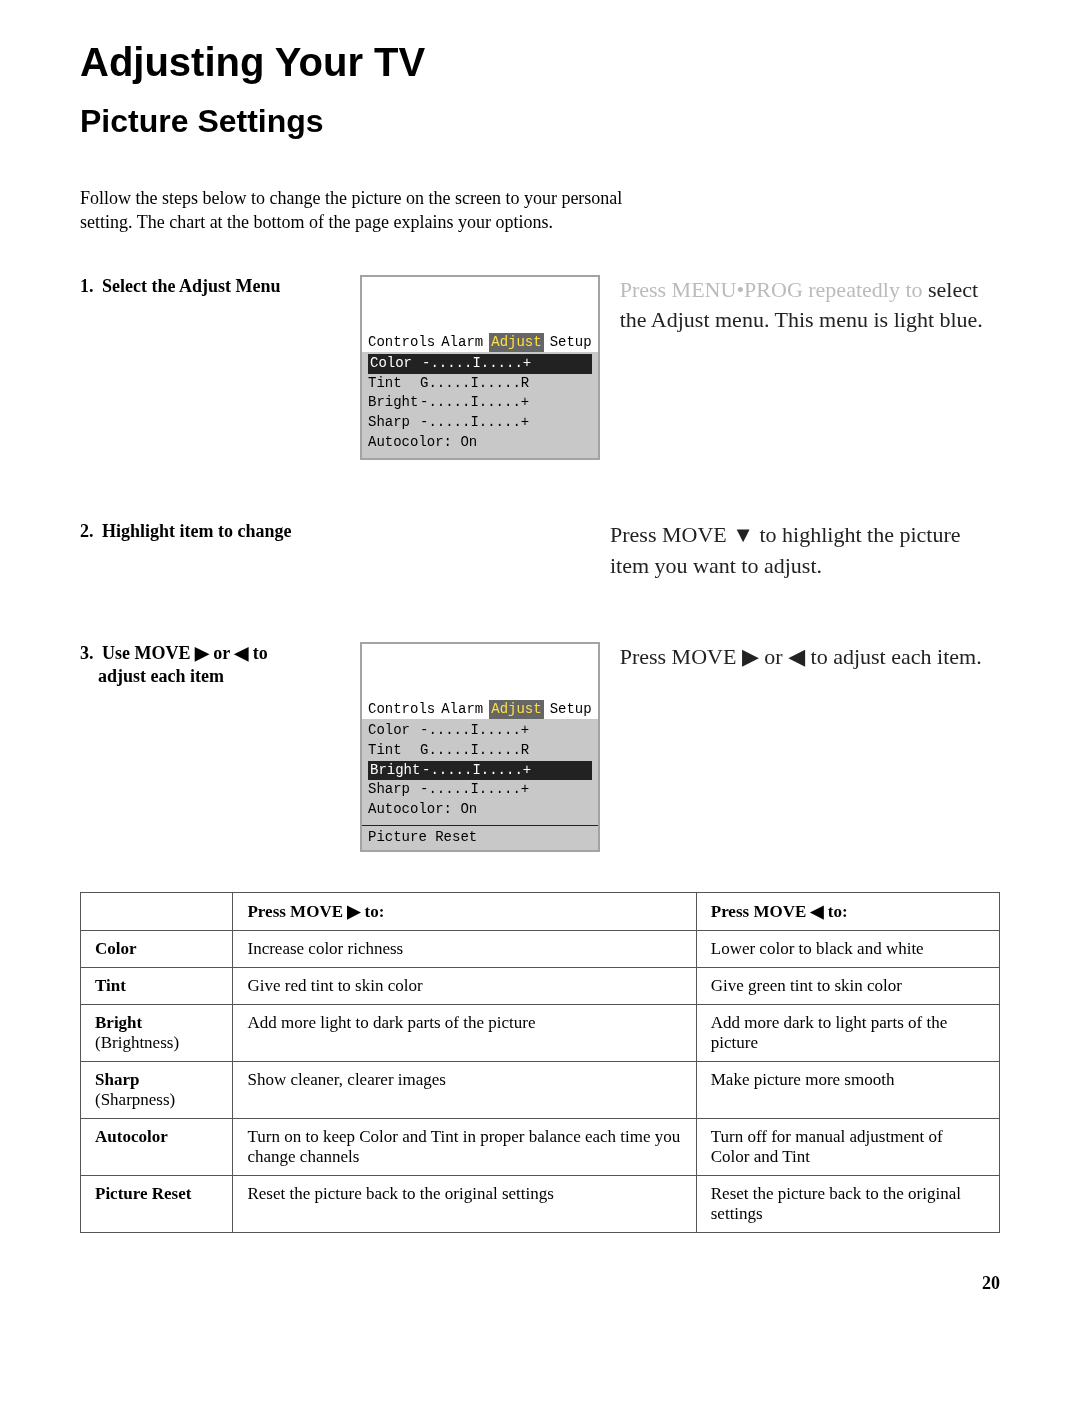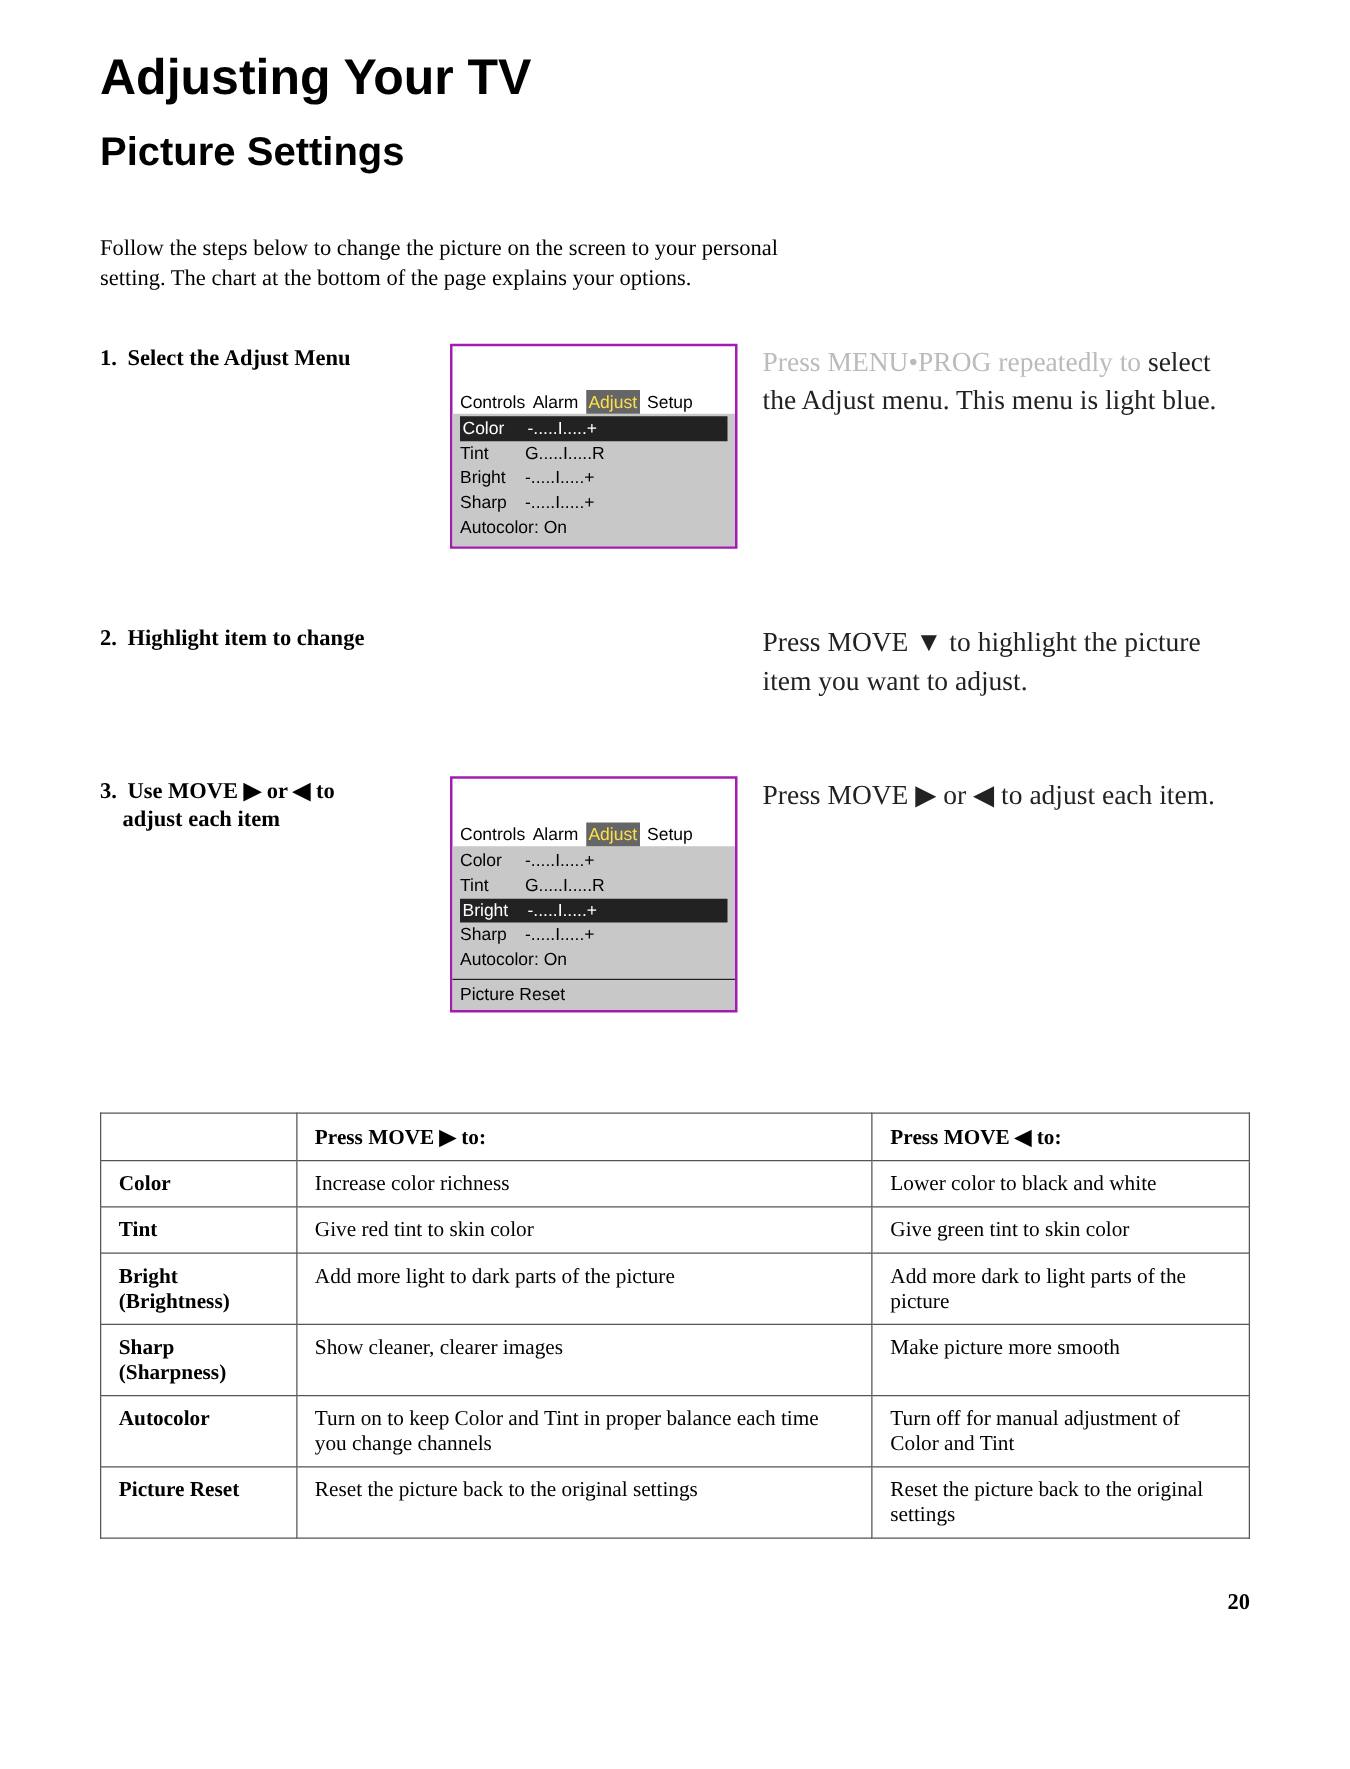--- a/index.html
+++ b/index.html
@@ -18,32 +18,32 @@
     font-weight: bold;
     margin: 0 0 18px 0;
   }
   h2 {
     font-family: Arial, Helvetica, sans-serif;
     font-size: 32px;
     font-weight: bold;
     margin: 0 0 46px 0;
   }
   .intro { margin: 0 0 40px 0; max-width: 600px; line-height: 1.35; }
-  .steps { display: flex; flex-direction: column; gap: 60px; margin-bottom: 80px; }
+  .steps { display: flex; flex-direction: column; gap: 60px; margin-bottom: 40px; }
   .step-row { display: flex; align-items: flex-start; gap: 20px; }
   .step-label { flex: 0 0 260px; font-weight: bold; font-size: 18px; line-height: 1.3; }
   .step-num { margin-right: 4px; }
   .osd-wrap { flex: 0 0 230px; }
   .osd {
-    border: 2px solid #a21caf;
+    border: 2px solid #a3a3a3;
     background: #fff;
-    font-family: Liberation Sans, sans-serif;
+    font-family: Liberation Mono, monospace;
     font-size: 14px;
     line-height: 1.4;
-    padding: 35px 0 0 0;
+    padding: 56px 0 0 0;
   }
   .osd-tabs { display: flex; gap: 6px; padding: 0 6px; font-weight: normal; }
   .osd-tab-sel { background: #666; color: #fde047; padding: 0 2px; }
   .osd-body { background: #c8c8c8; padding: 2px 6px 6px 6px; }
   .osd-line { white-space: nowrap; }
   .osd-hi { background: #222; color: #fff; display: inline-block; width: 100%; padding: 0 2px; }
   .osd-col-label { display: inline-block; width: 52px; }
   .osd-reset-row { border-top: 1px solid #222; padding: 2px 6px; background: #c8c8c8; }
   .step-desc { flex: 1; font-size: 22px; line-height: 1.4; color: #222; }
   .step-desc .faded { color: #bbb; }
@@ -55,21 +55,21 @@
   table.options th, table.options td {
     border: 1px solid #555;
     padding: 8px 14px;
     text-align: left;
     vertical-align: top;
     font-size: 17px;
   }
   table.options th { font-weight: bold; }
   table.options th.blank { border-left: 1px solid #555; }
   table.options td.setting { font-weight: bold; }
-  .sub-normal { font-weight: bold; }
+  .sub-normal { font-weight: normal; }
   .page-num { text-align: right; font-weight: bold; font-size: 18px; margin-top: 40px; }
 </style>
 </head>
 <body>
 
 <h1>Adjusting Your TV</h1>
 <h2>Picture Settings</h2>
 
 <p class="intro">
   <span>Follow the steps below to change the picture on the screen to your personal</span>

